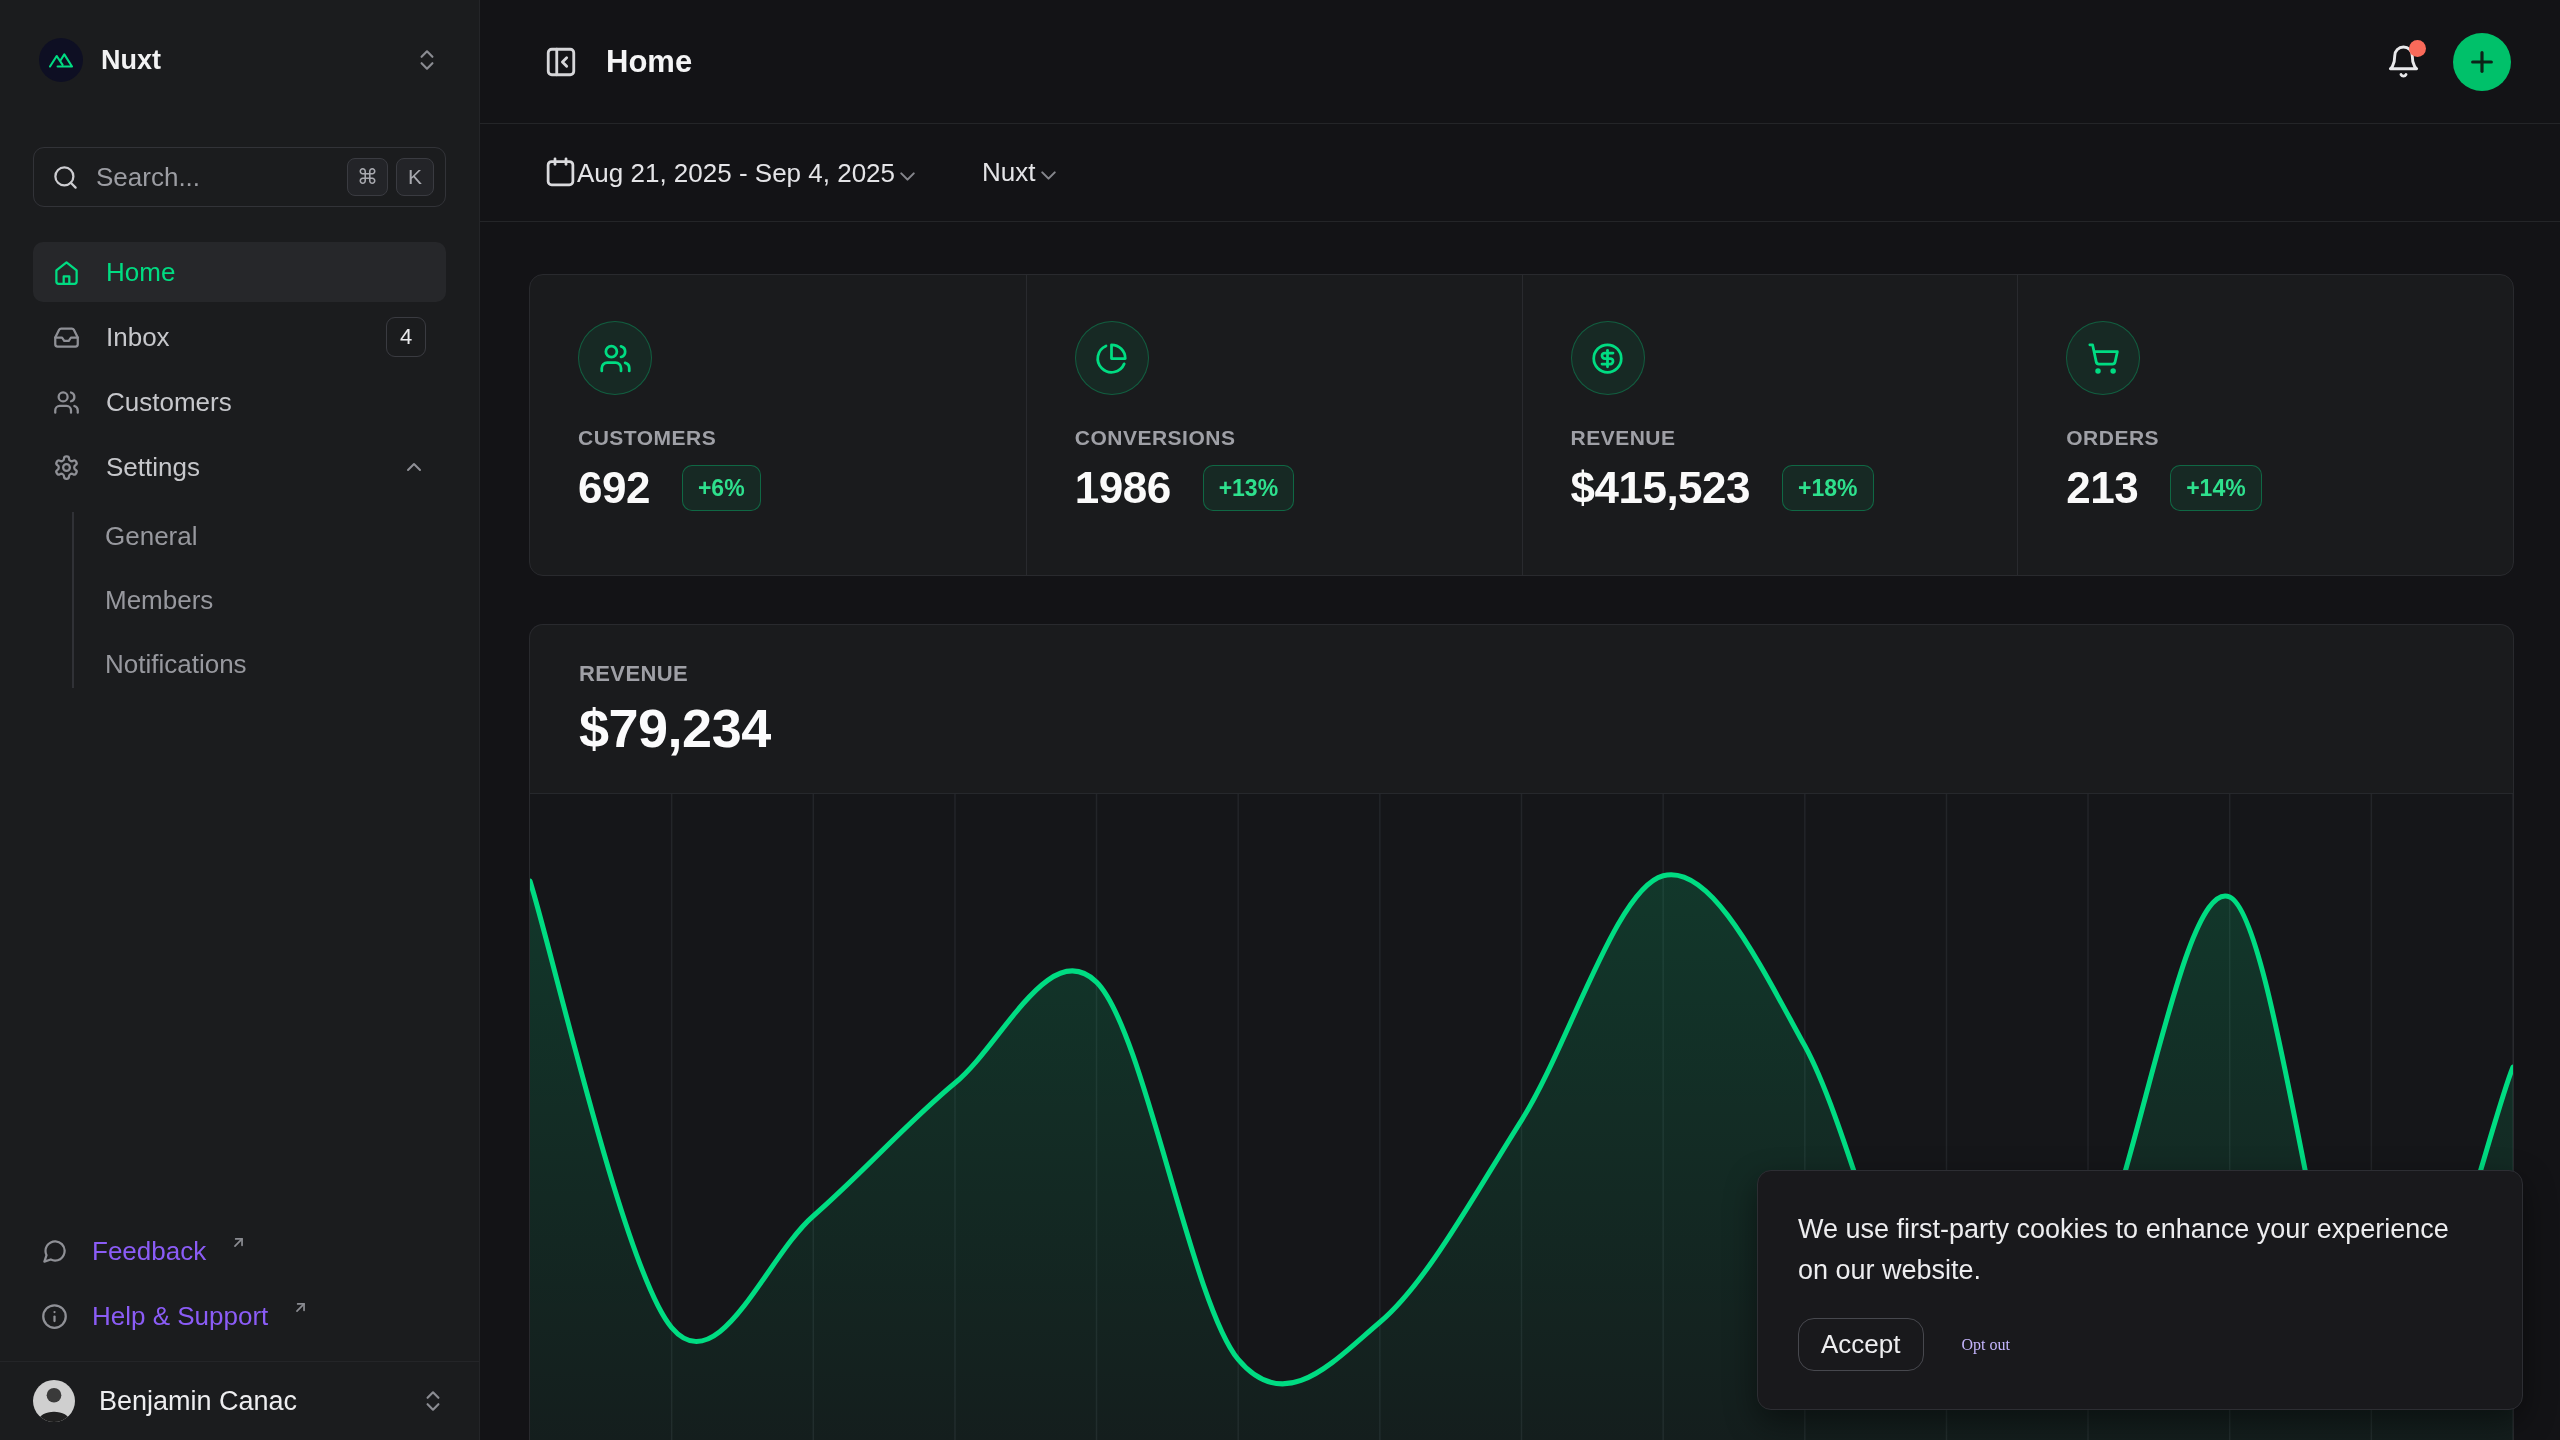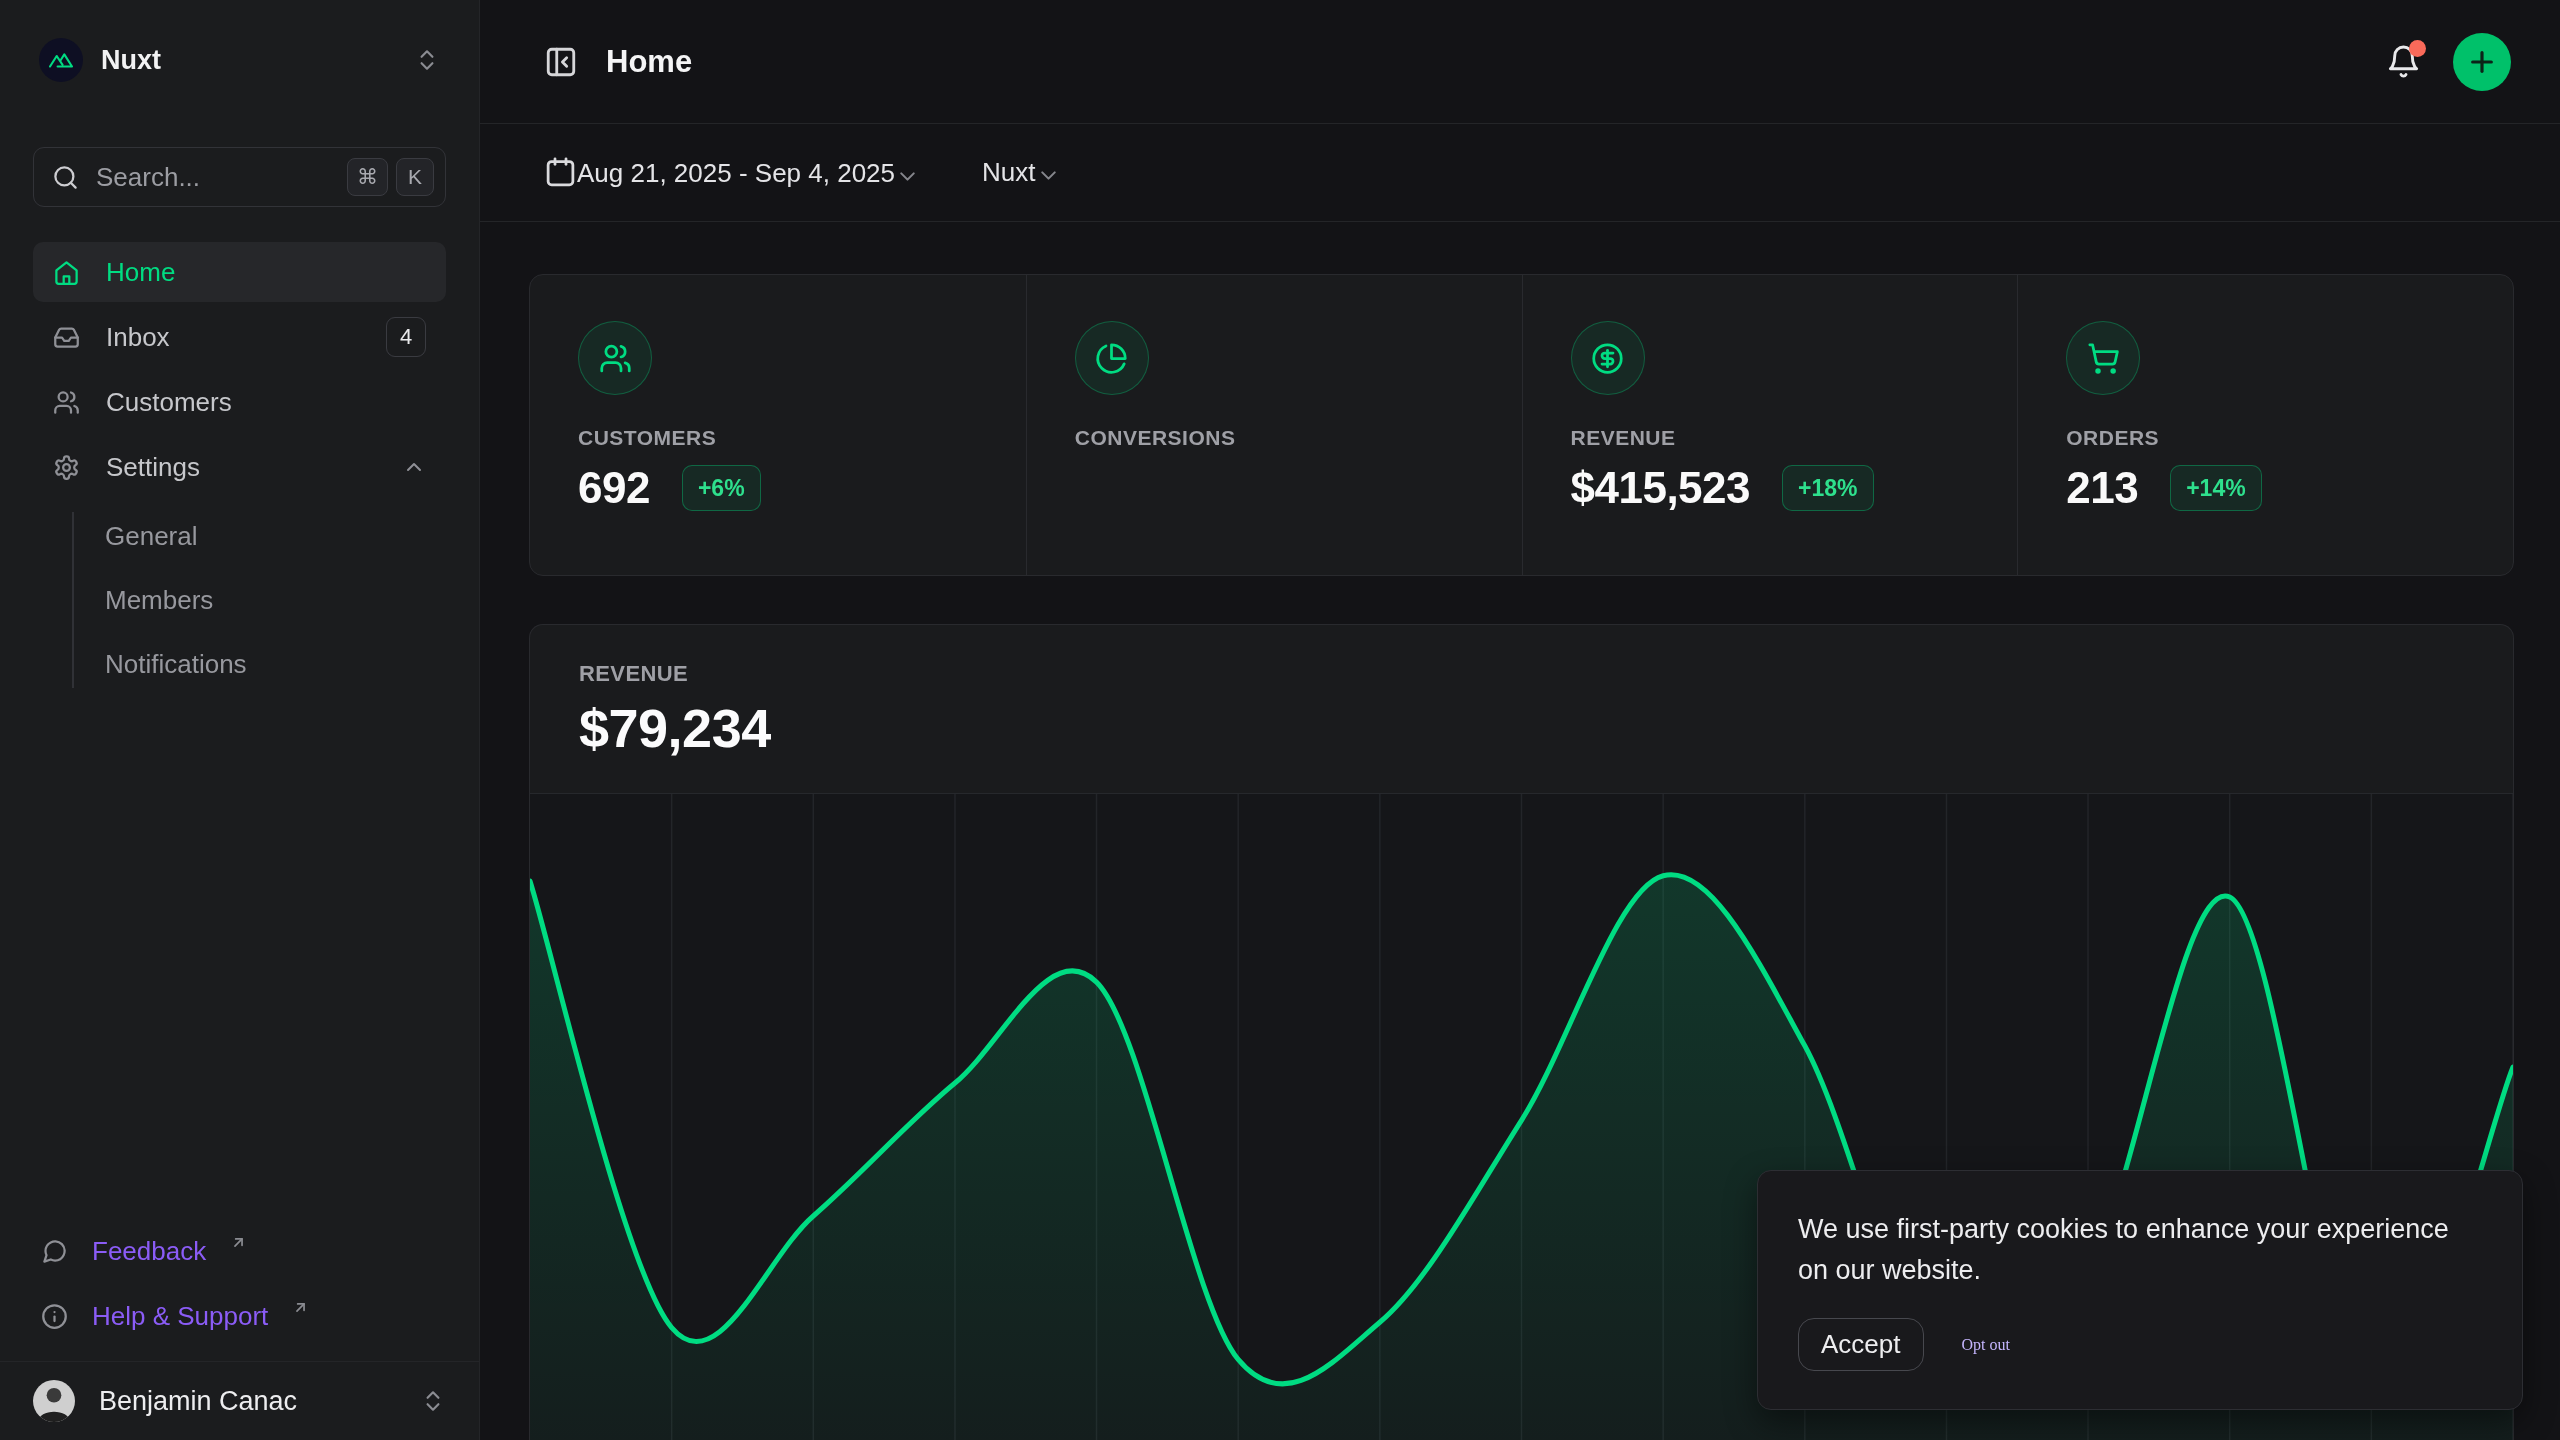--- a/index.html
+++ b/index.html
@@ -327,20 +327,24 @@
           </div>
         </div>
         <div class="stat-cell">
           <div class="stat-icon">
             <svg class="ic" width="33" height="33" viewBox="0 0 24 24" fill="none" stroke="currentColor" stroke-width="2" stroke-linecap="round" stroke-linejoin="round">
                 <path d="M21.21 15.89A10 10 0 1 1 8 2.83"></path>
                 <path d="M22 12A10 10 0 0 0 12 2v10z"></path>
               </svg>
           </div>
           <div class="stat-label">CONVERSIONS</div>
+          <div class="stat-value-row">
+            <span class="stat-value">1986</span>
+            <span class="stat-delta">+13%</span>
+          </div>
         </div>
         <div class="stat-cell">
           <div class="stat-icon">
             <svg class="ic" width="33" height="33" viewBox="0 0 24 24" fill="none" stroke="currentColor" stroke-width="2" stroke-linecap="round" stroke-linejoin="round">
                 <circle cx="12" cy="12" r="10"></circle>
                 <path d="M16 8h-6a2 2 0 1 0 0 4h4a2 2 0 1 1 0 4H8"></path>
                 <path d="M12 18V6"></path>
               </svg>
           </div>
           <div class="stat-label">REVENUE</div>

